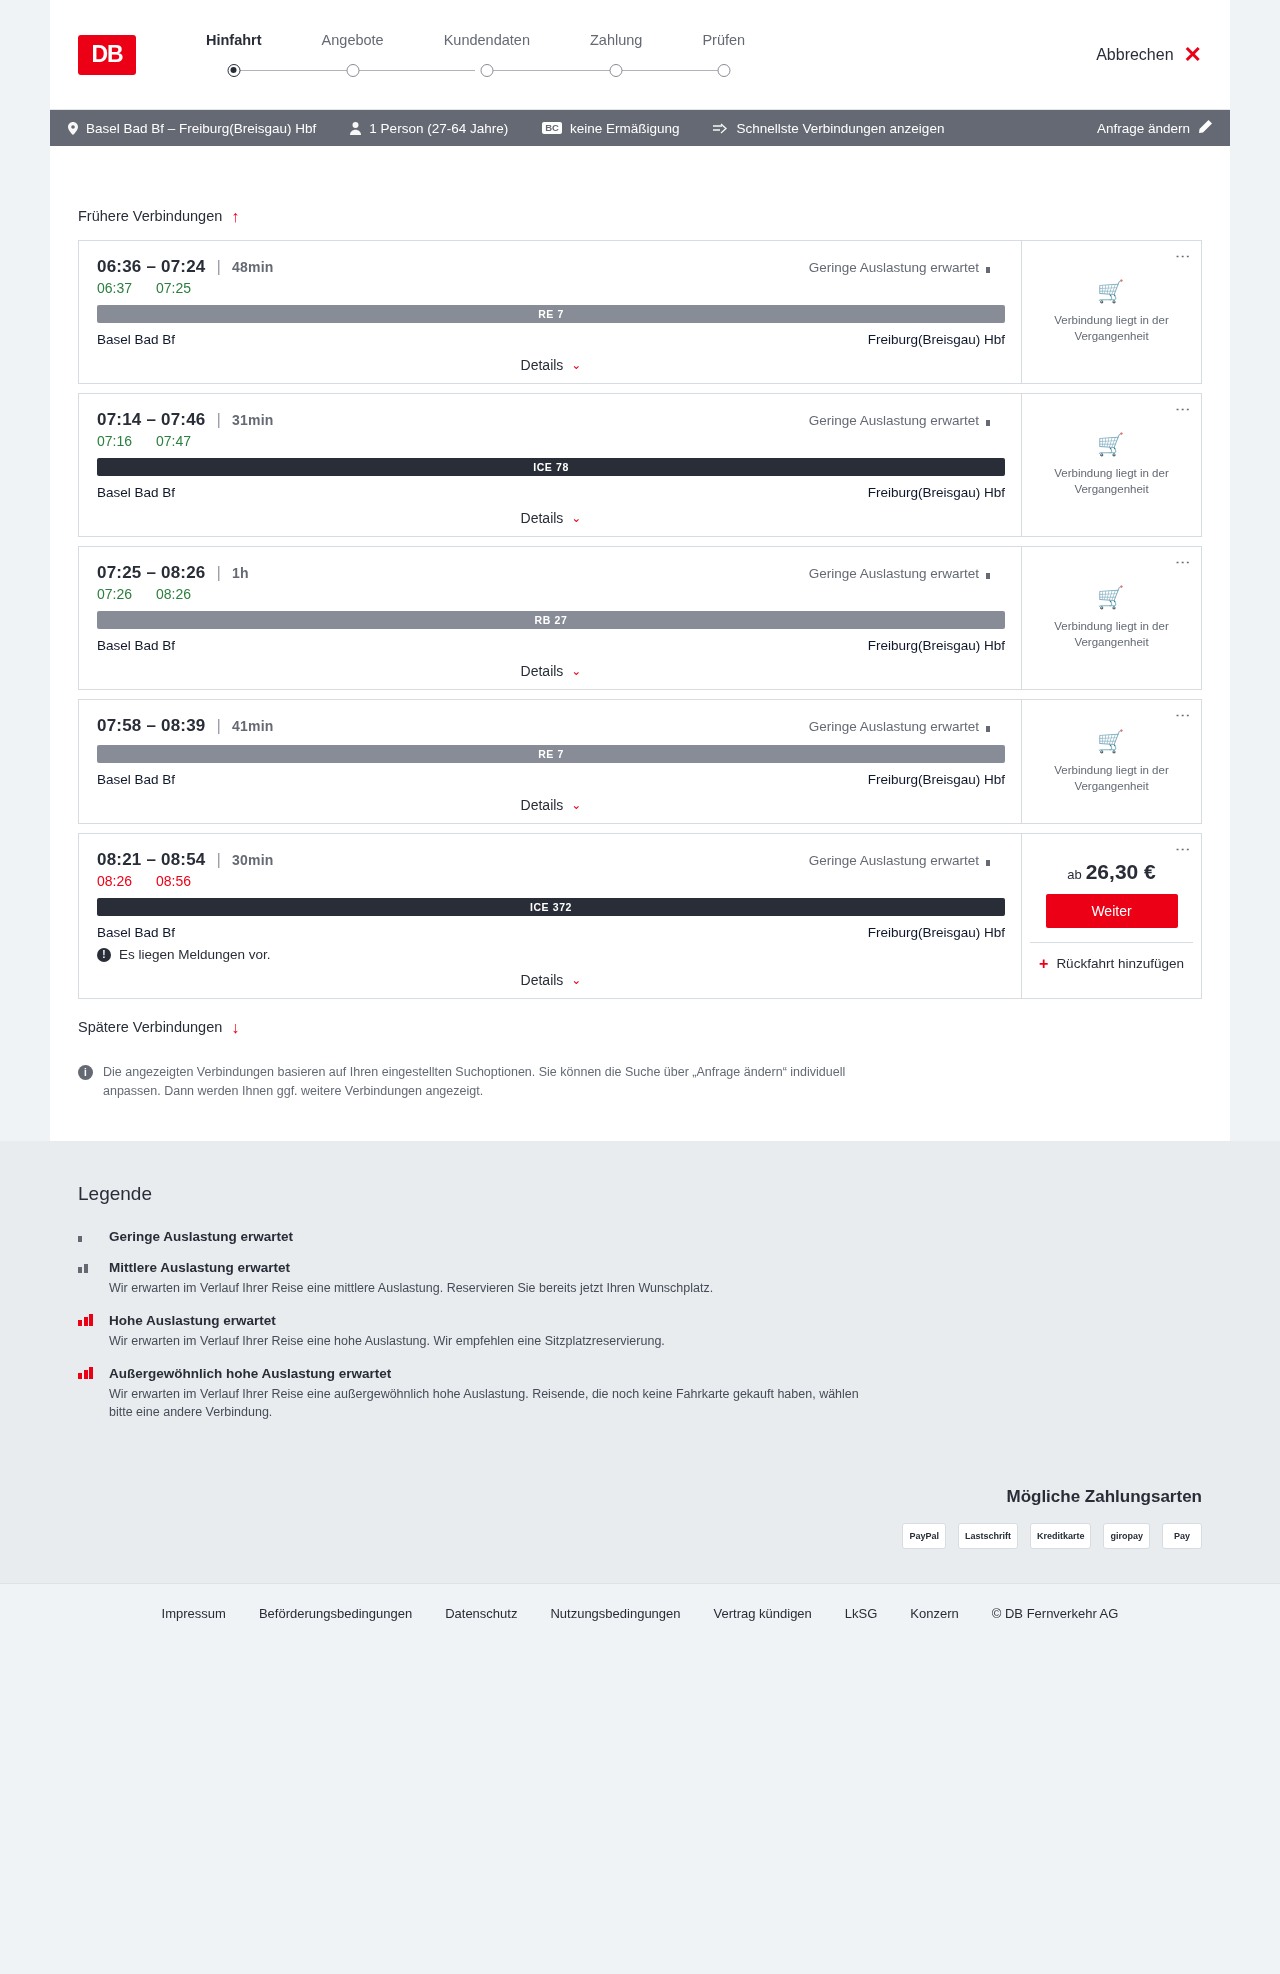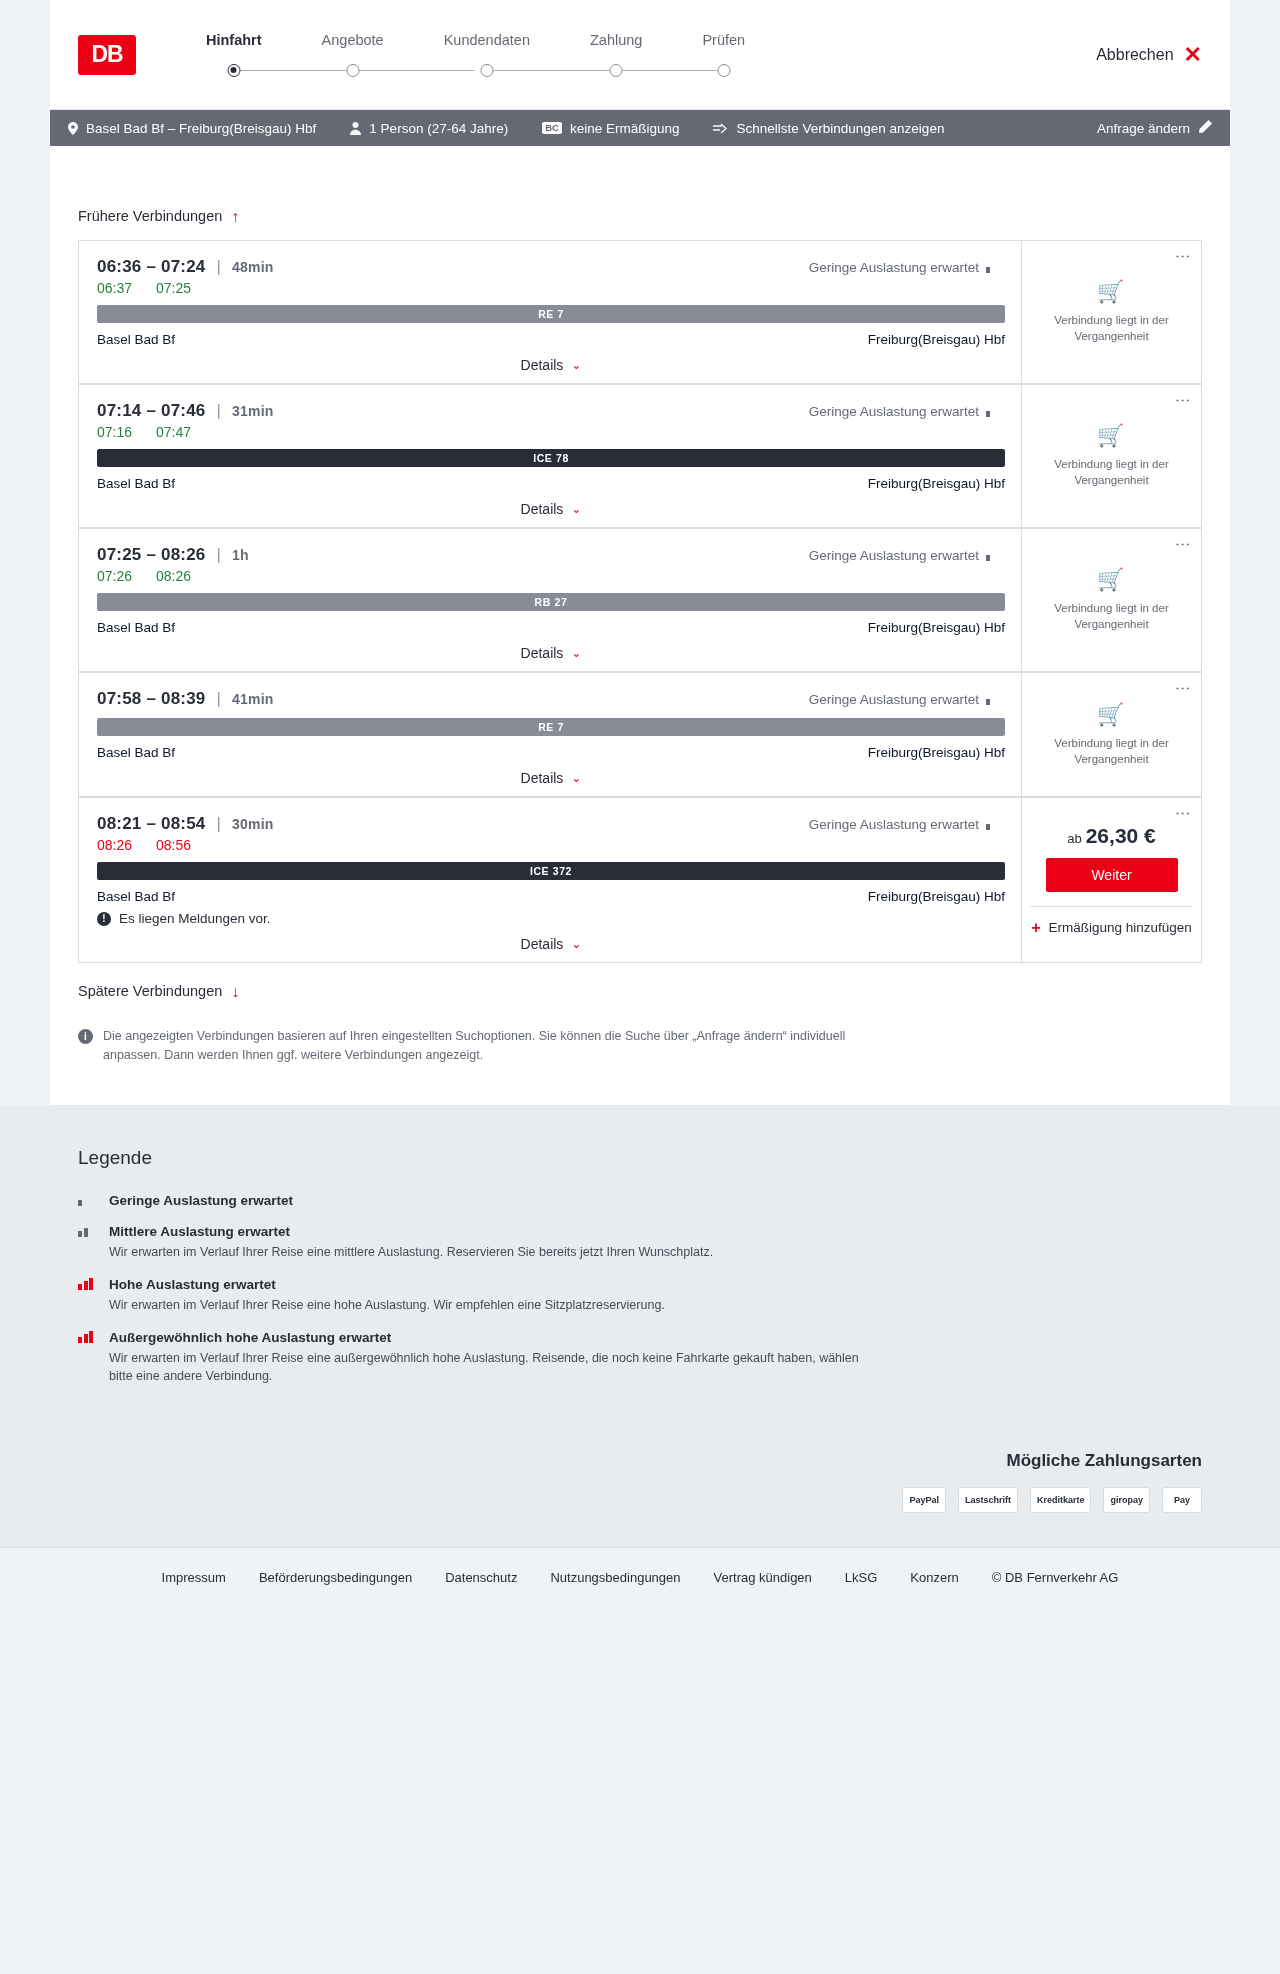--- a/index.html
+++ b/index.html
@@ -88,20 +88,21 @@
     font-size:14.5px; color:#282d37; margin:26px 0 14px 0; cursor:pointer;
   }
   .later { margin:20px 0 0 0; }
   .arrow { color:#ec0016; font-size:16px; }
 
   
   .conn {
     display:flex;
     border:1px solid #d7dce1;
     background:#fff;
+    margin-bottom:9px;
     min-height:124px;
     justify-content:flex-end;
   }
   .conn-left { flex:1 1 auto; padding:16px 16px 10px 18px; position:relative; }
   .conn-right {
     width:180px; border-left:1px solid #d7dce1; position:relative;
     display:flex; flex-direction:column; align-items:center; justify-content:center;
     padding:12px 8px;
   }
   .row1 { display:flex; align-items:center; }
@@ -440,21 +441,21 @@
                 <span>Details</span>
                 <span class="chev">⌄</span>
               </div>
             </div>
             <div class="conn-right">
               <div class="kebab">⋮</div>
               <div class="price"><span class="ab">ab</span>26,30 €</div>
               <button class="btn-weiter">Weiter</button>
               <div class="retour">
                 <span class="plus">+</span>
-                <span>Ermäßigung hinzufügen</span>
+                <span>Rückfahrt hinzufügen</span>
               </div>
             </div>
           </div>
         </div>
 
       <div class="later">
         <span>Spätere Verbindungen</span>
         <span class="arrow">↓</span>
       </div>
 

